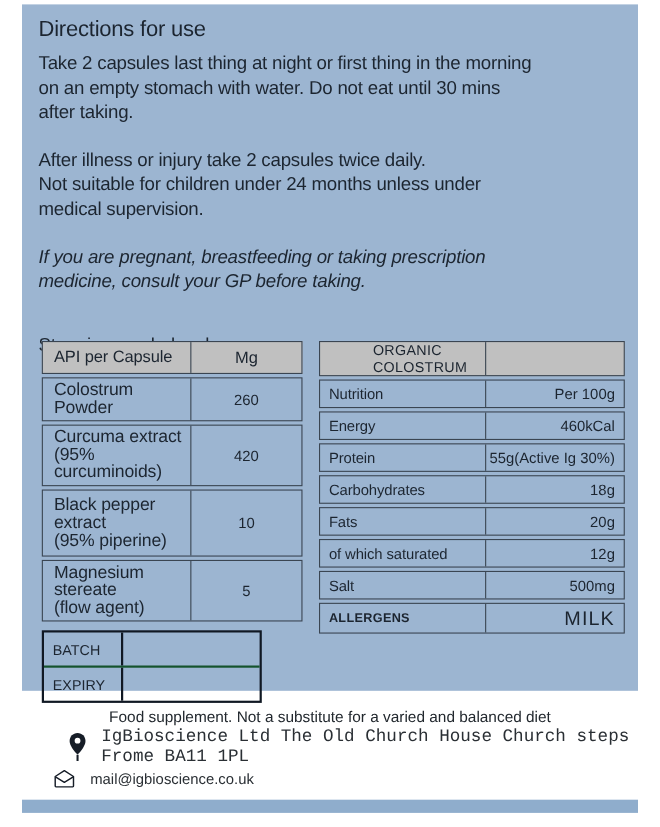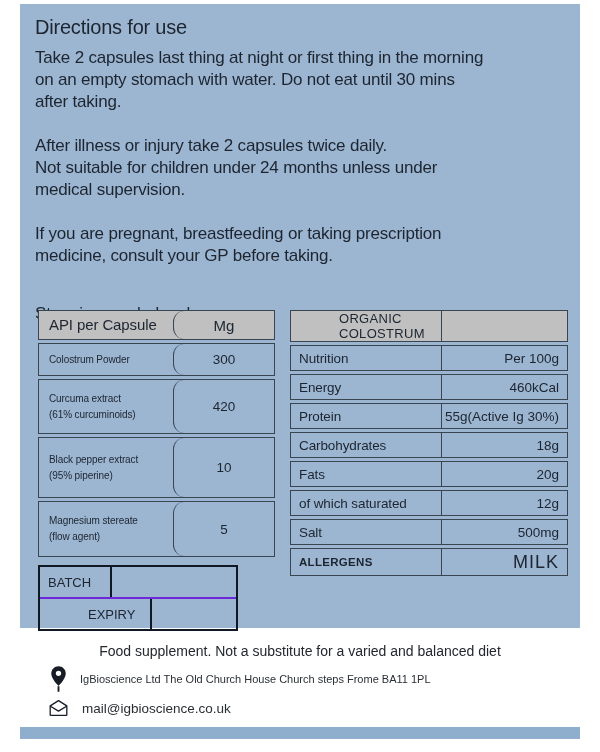--- a/index.html
+++ b/index.html
@@ -21,63 +21,62 @@
     padding: 10px 15px;
   }
   .title {
     font-size: 20px; line-height: 26px; font-weight: normal;
     letter-spacing: -0.2px; margin: 0 0 7px 0; color: var(--text, #1c2530);
   }
   .para {
     font-size: 17px; line-height: 22px; letter-spacing: -0.2px;
     white-space: pre-line; margin: 0 0 22px 0;
   }
-  .para.p3 { margin-bottom: 36px; }
+  .para.p3 { margin-bottom: 36px; font-style: italic; }
   .para.p4 { margin-bottom: 0; }
 
   
   .tables {
     position: absolute; left: 18px; top: 306px;
     display: flex; gap: 15px;
   }
   .left-col { width: 237px; }
   .right-col { width: 278px; }
 
   
   .api-row {
     display: flex; align-items: stretch;
     border: 1.6px solid var(--border, #3a4552);
     margin-bottom: 3px; box-sizing: border-box;
   }
   .api-row .cell-name {
     flex: 1; display: flex; align-items: center;
-    padding: 3px 4px 3px 10px; font-size: 10px; line-height: 16px;
+    padding: 3px 4px 3px 10px; font-size: 16px; line-height: 16px;
     white-space: pre-line; letter-spacing: -0.1px;
   }
   .api-row .cell-mg {
     width: 100px; border-left: 1.6px solid var(--border, #3a4552);
     display: flex; align-items: center; justify-content: center;
     font-size: 13.5px;
-    border-radius: 11px;
   }
   .api-row.hdr { background: var(--table_header, #c0c0c0); min-height: 30px; }
   .api-row.hdr .cell-name { font-size: 15px; }
   .api-row.hdr .cell-mg { font-size: 15px; }
   .api-row.r0 { min-height: 33px; }
   .api-row.r1 { min-height: 55px; }
   .api-row.r2 { min-height: 61px; }
   .api-row.r3 { min-height: 56px; }
 
   
   .batch-table {
     margin-top: 8px; width: 200px; box-sizing: border-box;
     border: 2px solid #101823;
   }
   .b-row { display: flex; height: 30px; align-items: stretch; }
-  .b-row + .b-row { border-top: 2px solid #6d28d9; padding-left: 40px; }
+  .b-row + .b-row { border-top: 2px solid #14532d; }
   .b-label {
     width: 72px; box-sizing: border-box; border-right: 2px solid #101823;
     display: flex; align-items: center; padding-left: 8px;
     font-weight: normal; font-size: 13px;
   }
   .b-value { flex: 1; }
 
   
   .n-row {
     display: flex; align-items: stretch;
@@ -101,21 +100,21 @@
 
   
   .disclaimer {
     position: absolute; top: 643px; left: 0; width: 600px;
     text-align: center; font-size: 14px; color: #22282e;
   }
   .contact-row {
     position: absolute; display: flex; align-items: center; gap: 13px;
     color: #2a2f34;
   }
-  .contact-row.addr { top: 664px; left: 50px; height: 30px; font-size: 11px; }
+  .contact-row.addr { top: 664px; left: 62px; height: 30px; font-size: 16px; font-family: Liberation Mono, monospace; }
   .contact-row.mail { top: 697px; left: 48px; height: 22px; font-size: 13.5px; }
   .bottom-bar {
     position: absolute; top: 727px; left: 20px;
     width: 560px; height: 12px;
     background: var(--bar, #90aecd);
   }
 </style>
 </head>
 <body>
 
@@ -136,25 +135,25 @@
     <div class="tables">
 
       <div class="left-col">
         <div class="api-table">
           <div class="api-row hdr">
             <div class="cell-name">API per Capsule</div>
             <div class="cell-mg">Mg</div>
           </div>
           <div class="api-row r0">
             <div class="cell-name">Colostrum Powder</div>
-            <div class="cell-mg">300</div>
+            <div class="cell-mg">260</div>
           </div>
           <div class="api-row r1">
             <div class="cell-name">Curcuma extract
-(61% curcuminoids)</div>
+(95% curcuminoids)</div>
             <div class="cell-mg">420</div>
           </div>
           <div class="api-row r2">
             <div class="cell-name">Black pepper extract
 (95% piperine)</div>
             <div class="cell-mg">10</div>
           </div>
           <div class="api-row r3">
             <div class="cell-name">Magnesium stereate
 (flow agent)</div>

